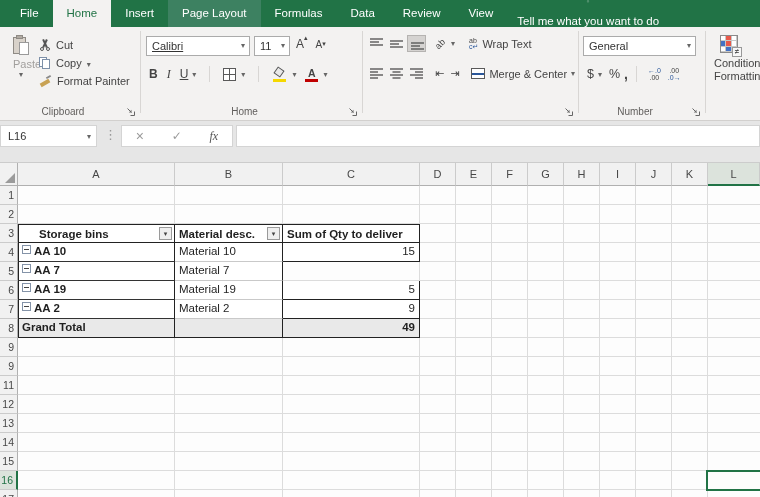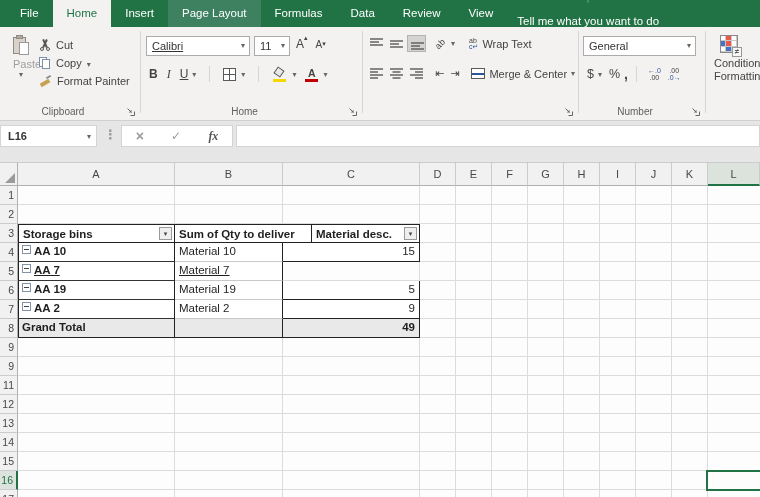--- a/index.html
+++ b/index.html
@@ -84,21 +84,21 @@
   .cf-icon { position:relative; width:22px; height:20px; margin:8px 0 2px 14px; }
   .cf-grid { width:18px; height:18px; border:1px solid #8a8a8a; display:grid;
     grid-template-columns:1fr 1fr 1fr; grid-template-rows:1fr 1fr 1fr; background:#fff; }
   .cf-grid i { border-right:1px solid #c8c8c8; border-bottom:1px solid #c8c8c8; }
   .cf-grid i.r { background:#e8594a; } .cf-grid i.b { background:#4472c4; }
   .cf-neq { position:absolute; right:0; bottom:-2px; width:10px; height:10px; background:#f7f7f7;
     border:1px solid #999; font-size:8px; line-height:8px; text-align:center; color:#333; }
   .cf-text { font-size:11px; color:#444; line-height:13px; padding-left:8px; white-space:nowrap; }
   
   .fbar { position:absolute; left:0; top:121px; width:760px; height:42px; background:#e6e6e6;
-    border-bottom:1px solid #cccccc;font-weight:bold; }
+    border-bottom:1px solid #cccccc; }
   .namebox { position:absolute; left:0; top:4px; width:97px; height:22px; background:#fff;
     border:1px solid #d4d4d4; line-height:20px; padding-left:7px; color:#333; font-size:11px; }
   .namebox .dd { position:absolute; right:5px; top:1px; line-height:20px; }
   .grip { position:absolute; left:104px; top:6px; color:#9a9a9a; font-size:13px; }
   .fxpanel { position:absolute; left:121px; top:4px; width:112px; height:22px; background:#fff;
     border:1px solid #d4d4d4; display:flex; align-items:center; justify-content:space-around; }
   .fxpanel .x { color:#9a9a9a; font-size:14px; }
   .fxpanel .ck { color:#9a9a9a; font-size:12px; }
   .fxpanel .fx { color:#555; font-size:12px; font-style:italic; font-family:"Liberation Serif",serif; }
   .finput { position:absolute; left:236px; top:4px; width:524px; height:22px; background:#fff;
@@ -136,21 +136,21 @@
   .fr-b { position:relative; width:108px; line-height:18px; padding-left:4px; }
   .funnel-btn { position:absolute; right:1px; top:1px; width:15px; height:15px; background:#e9e9e9;
     border:1px solid #a0a0a0; display:flex; align-items:center; justify-content:center; }
   .prow { position:absolute; left:0; width:402px; height:19px; display:flex; }
   .pcell { background:#fff; line-height:17px; position:relative; }
   .pa { width:157px; border-left:1px solid #222; border-right:1px solid #222; padding-left:3px; }
   .pb { width:108px; border-right:1px solid #222; padding-left:4px; }
   .pc { width:137px; border-right:1px solid #222; text-align:right; padding-right:4px; }
   .phead { top:38px; }
   .phead .pcell { border-top:1px solid #222; border-bottom:1px solid #222; font-weight:bold; line-height:16px; padding-top:1px; }
-  .phead .pa { padding-left:4px; }
+  .phead .pa { padding-left:20px; }
   .pbody .pa { border-bottom:1px solid #333; font-weight:bold; }
   .pbody .pb { border-bottom:1px solid #c9c9c9; }
   .pbody .pc { border-bottom:1px solid #222; }
   .ptotal { top:133px; }
   .ptotal .pcell { background:#e9e9e9; border-bottom:1px solid #222; font-weight:bold; }
   .dd-btn { position:absolute; right:2px; top:2px; width:13px; height:13px; background:#efefef;
     border:1px solid #9a9a9a; font-size:7px; line-height:11px; text-align:center; color:#444; font-weight:normal; }
   .exp-btn { display:inline-block; width:9px; height:9px; border:1px solid #8493a8; background:#fff;
     vertical-align:1px; margin-right:3px;
     background:linear-gradient(#444,#444) center/5px 1px no-repeat,#fff; }
@@ -458,34 +458,34 @@
       </div>
 
     <div class="content cellfont">
 
 
       <div class="prow phead">
         <div class="pcell pa">
           <span>Storage bins</span>
           <span class="dd-btn">▾</span>
         </div>
-        <div class="pcell pc" style="text-align:left;padding-left:4px;">Sum of Qty to deliver</div>
         <div class="pcell pb">
           <span>Material desc.</span>
           <span class="dd-btn">▾</span>
         </div>
+        <div class="pcell pc" style="text-align:left;padding-left:4px;">Sum of Qty to deliver</div>
       </div>
 
       <div id="pivot-body">
           <div class="prow pbody" style="top: 57px;">
             <div class="pcell pa"><span class="exp-btn"></span>AA 10</div>
             <div class="pcell pb">Material 10</div>
             <div class="pcell pc">15</div>
           </div>
-          <div class="prow pbody" style="top: 76px; text-decoration: underline;">
+          <div class="prow pbody" style="top: 76px;">
             <div class="pcell pa"><span class="exp-btn"></span>AA 7</div>
             <div class="pcell pb">Material 7</div>
           </div>
           <div class="prow pbody" style="top: 95px;">
             <div class="pcell pa"><span class="exp-btn"></span>AA 19</div>
             <div class="pcell pb">Material 19</div>
             <div class="pcell pc">5</div>
           </div>
           <div class="prow pbody" style="top: 114px;">
             <div class="pcell pa"><span class="exp-btn"></span>AA 2</div>

